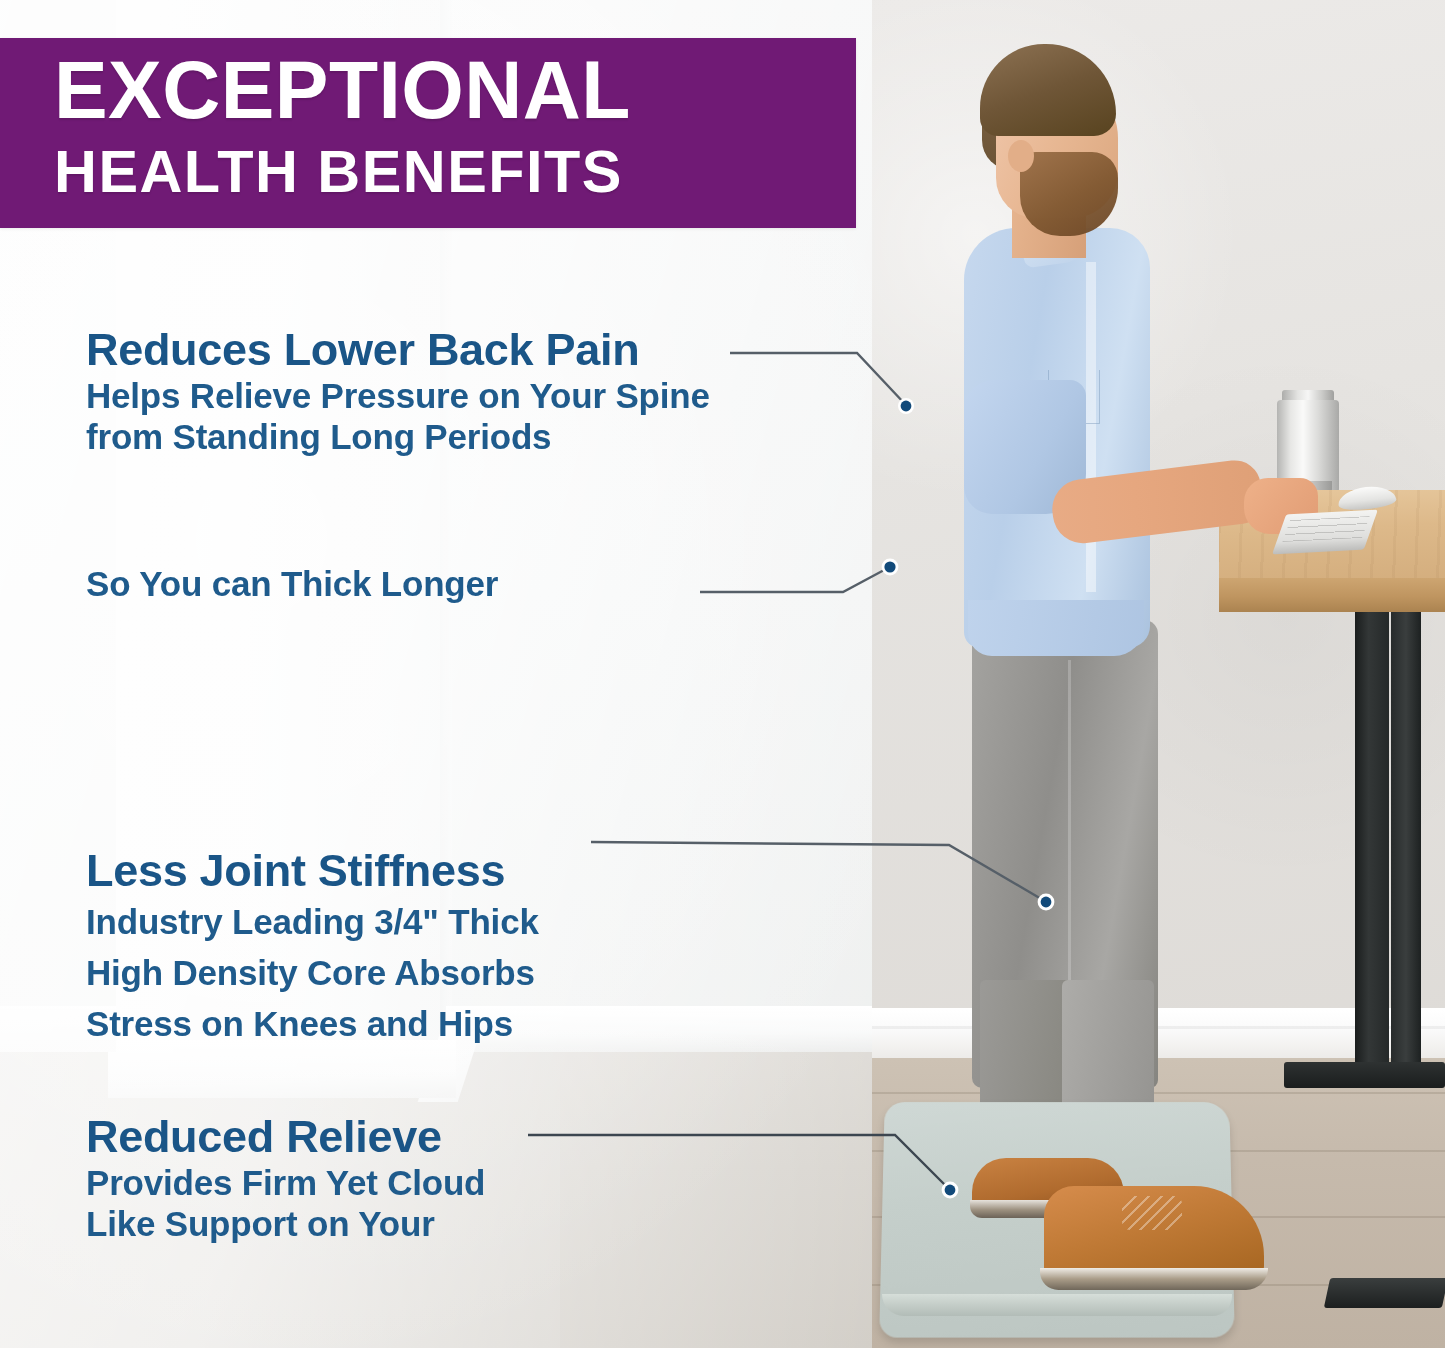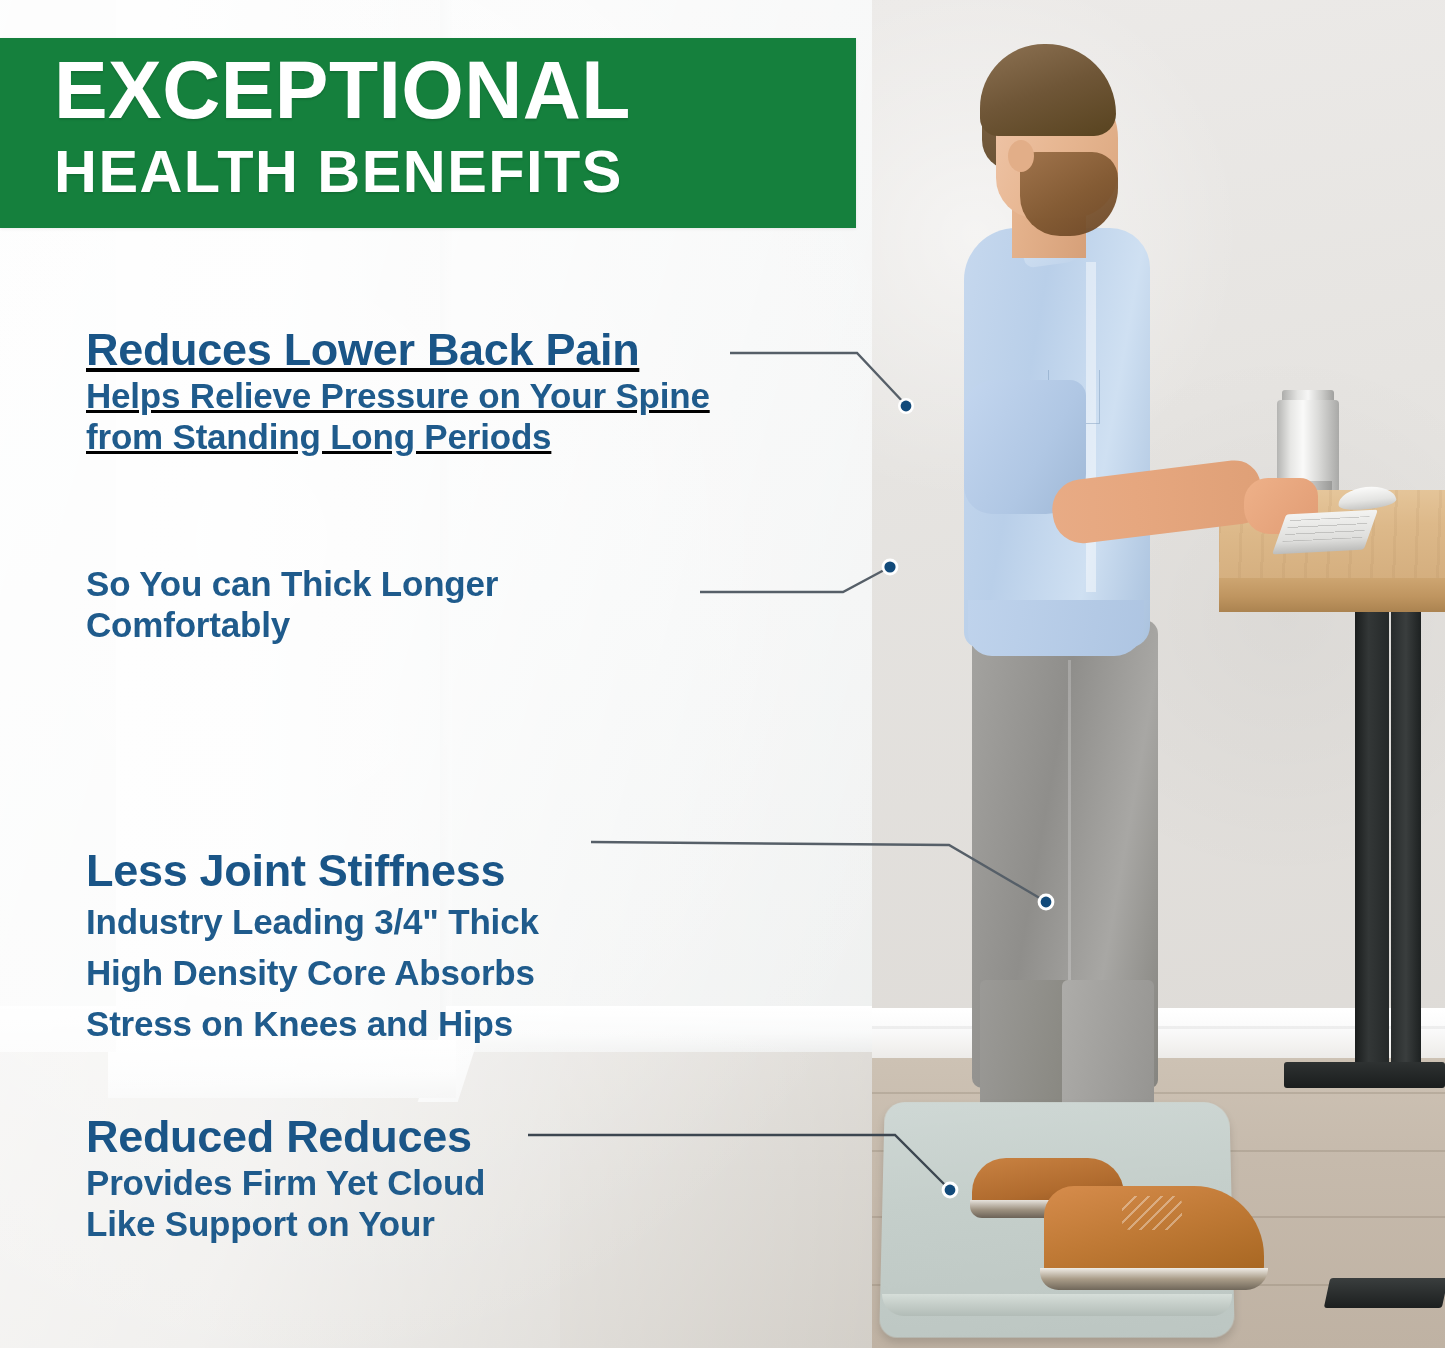--- a/index.html
+++ b/index.html
@@ -87,21 +87,21 @@
   .lp-vign {
     position: absolute; inset: 0;
     background: radial-gradient(ellipse 120% 90% at 30% 40%, rgba(255,255,255,0.55) 0%, rgba(255,255,255,0.0) 70%);
   }
 
   
   .banner {
     position: absolute;
     left: 0; top: 38px;
     width: 856px; height: 190px;
-    background: #15803d;
+    background: #701a75;
     box-shadow: 0 1px 3px rgba(0,0,0,0.08);
     padding: 6px 0 0 54px;
   }
   .banner h1 {
     color: #ffffff;
     font-family: "Liberation Sans", sans-serif;
     font-weight: 700;
     font-size: 82px;
     line-height: 92px;
     letter-spacing: 0.5px;
@@ -136,21 +136,21 @@
   .benefit .b-line {
     color: #1f5b8c;
     font-weight: 700;
     font-size: 35px;
     line-height: 41px;
     letter-spacing: -0.2px;
     white-space: nowrap;
   }
   .benefit.wide .b-line { line-height: 51px; }
 
-  #benefit-0 { left: 86px; top: 325px; text-decoration: underline; }
+  #benefit-0 { left: 86px; top: 325px; }
   #benefit-1 { left: 86px; top: 563px; }
   #benefit-2 { left: 86px; top: 818px; margin-top: 28px; }
   #benefit-3 { left: 86px; top: 1112px; }
 
   
   .connectors {
     position: absolute; left: 0; top: 0;
     width: 1445px; height: 1348px;
     pointer-events: none;
   }
@@ -478,32 +478,31 @@
   </div>
 
   <div class="benefit" id="benefit-0">
     <div class="b-title">Reduces Lower Back Pain</div>
     <div class="b-line">Helps Relieve Pressure on Your Spine</div>
     <div class="b-line">from Standing Long Periods</div>
   </div>
 
   <div class="benefit" id="benefit-1">
     <div class="b-line">So You can Thick Longer</div>
-    <div class="b-line">Comfortably</div>
   </div>
 
   <div class="benefit wide" id="benefit-2">
     <div class="b-title">Less Joint Stiffness</div>
     <div class="b-line">Industry Leading 3/4" Thick</div>
     <div class="b-line">High Density Core Absorbs</div>
     <div class="b-line">Stress on Knees and Hips</div>
   </div>
 
   <div class="benefit" id="benefit-3">
-    <div class="b-title">Reduced Reduces</div>
+    <div class="b-title">Reduced Relieve</div>
     <div class="b-line">Provides Firm Yet Cloud</div>
     <div class="b-line">Like Support on Your</div>
   </div>
 
   <svg class="connectors" viewBox="0 0 1445 1348">
 
     <polyline points="730,353 857,353 905,404" fill="none" stroke="#565f68" stroke-width="2.4"></polyline>
     <circle cx="906" cy="406" r="8" fill="#ffffff"></circle>
     <circle cx="906" cy="406" r="5.4" fill="#124a7a"></circle>
 

